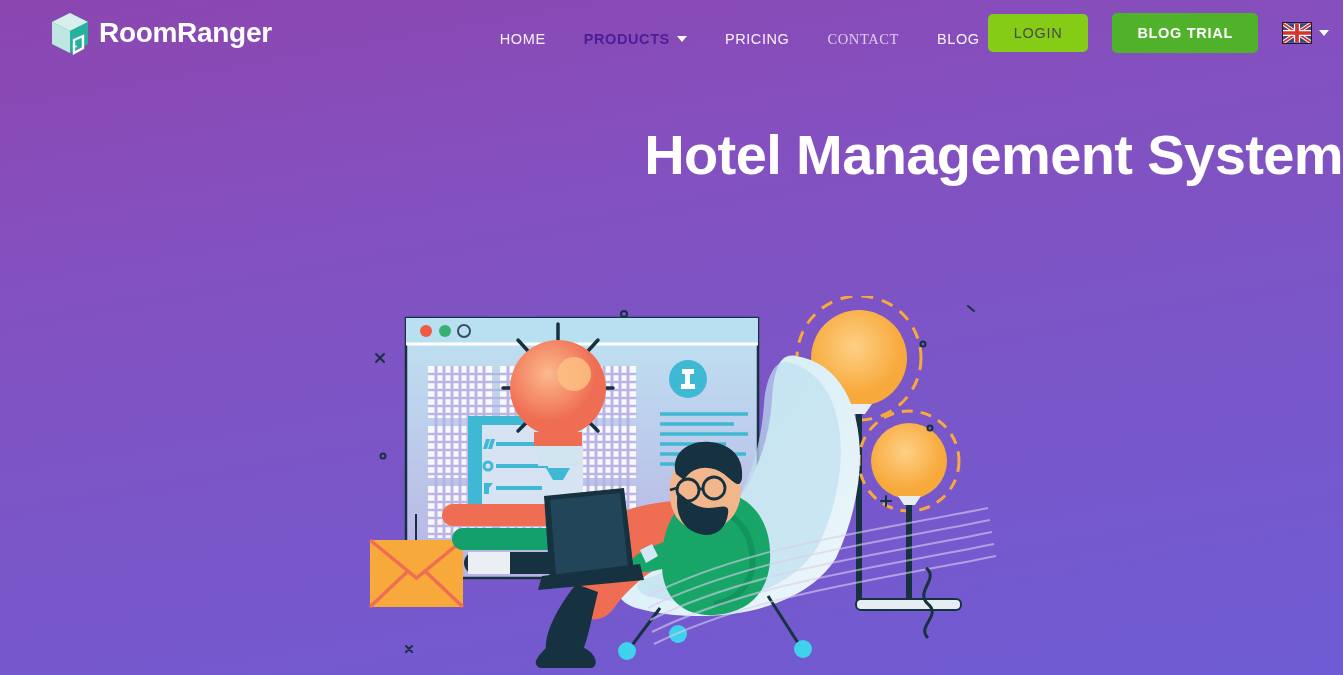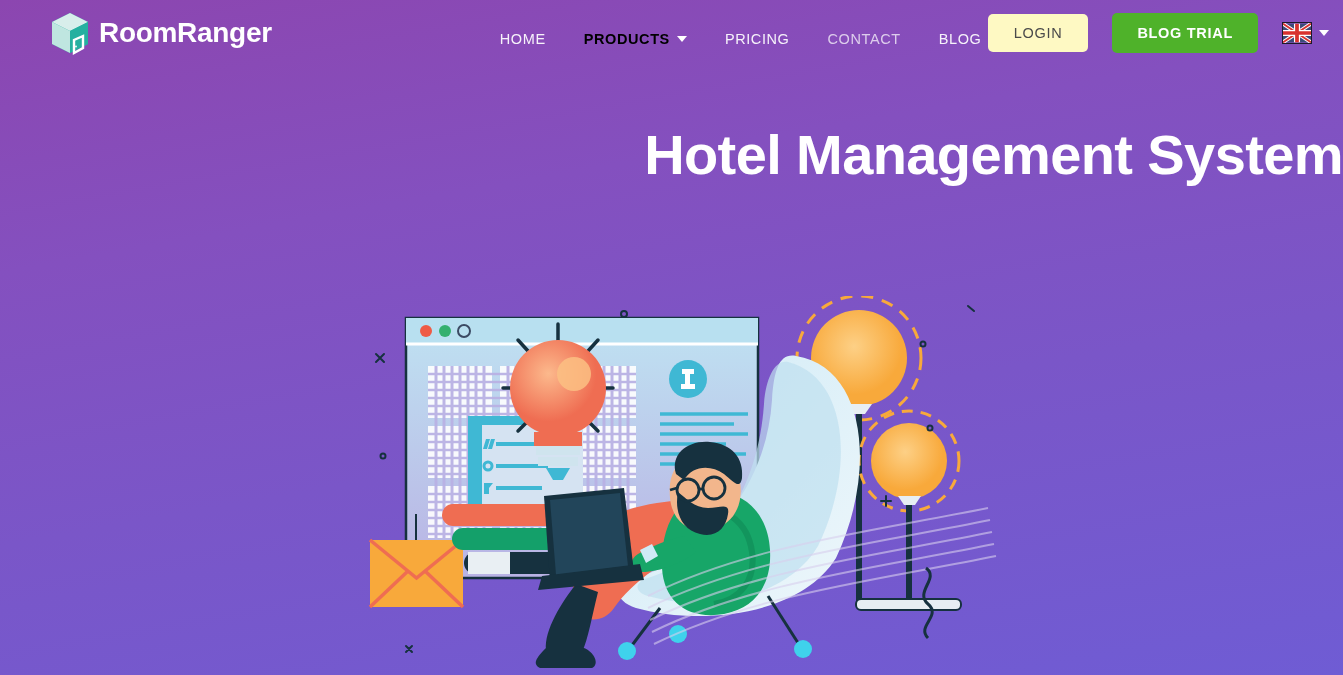--- a/index.html
+++ b/index.html
@@ -33,36 +33,36 @@
   .nav {
     display: flex; align-items: center; gap: 38px;
     margin-left: 228px;
   }
   .nav-item {
     color: rgba(255,255,255,0.93);
     font-size: 14.5px; letter-spacing: 0.6px;
     text-transform: uppercase; cursor: pointer;
     white-space: nowrap; display: flex; align-items: center; gap: 7px; margin-top: 12px;
   }
-  .nav-item.dim { color: rgba(255,255,255,0.72); }
-  .nav-item.active { font-weight: 700; color: #000000; }
+  .nav-item.dim { color: rgba(255,255,255,0.72); font-family: Liberation Serif, serif; }
+  .nav-item.active { font-weight: 700; color: #4c1d95; }
   .caret {
     width: 0; height: 0;
     border-left: 5px solid transparent;
     border-right: 5px solid transparent;
     border-top: 6px solid #ffffff;
     display: inline-block;
   }
 
   .actions {
     display: flex; align-items: center; gap: 24px;
     margin-left: auto; margin-right: 26px;
   }
   .btn-login {
-    background: #fef9c3; color: #4a4a4a;
+    background: #84cc16; color: #4a4a4a;
     font-size: 14.5px; letter-spacing: 0.7px;
     padding: 11px 26px; border: none; border-radius: 5px;
     cursor: pointer; font-family: inherit; white-space: nowrap;
   }
   .btn-trial {
     background: #4fb22a; color: #ffffff;
     font-size: 14.5px; letter-spacing: 0.7px; font-weight: 600;
     padding: 12px 25px; border: none; border-radius: 5px;
     cursor: pointer; font-family: inherit; white-space: nowrap;
   }

